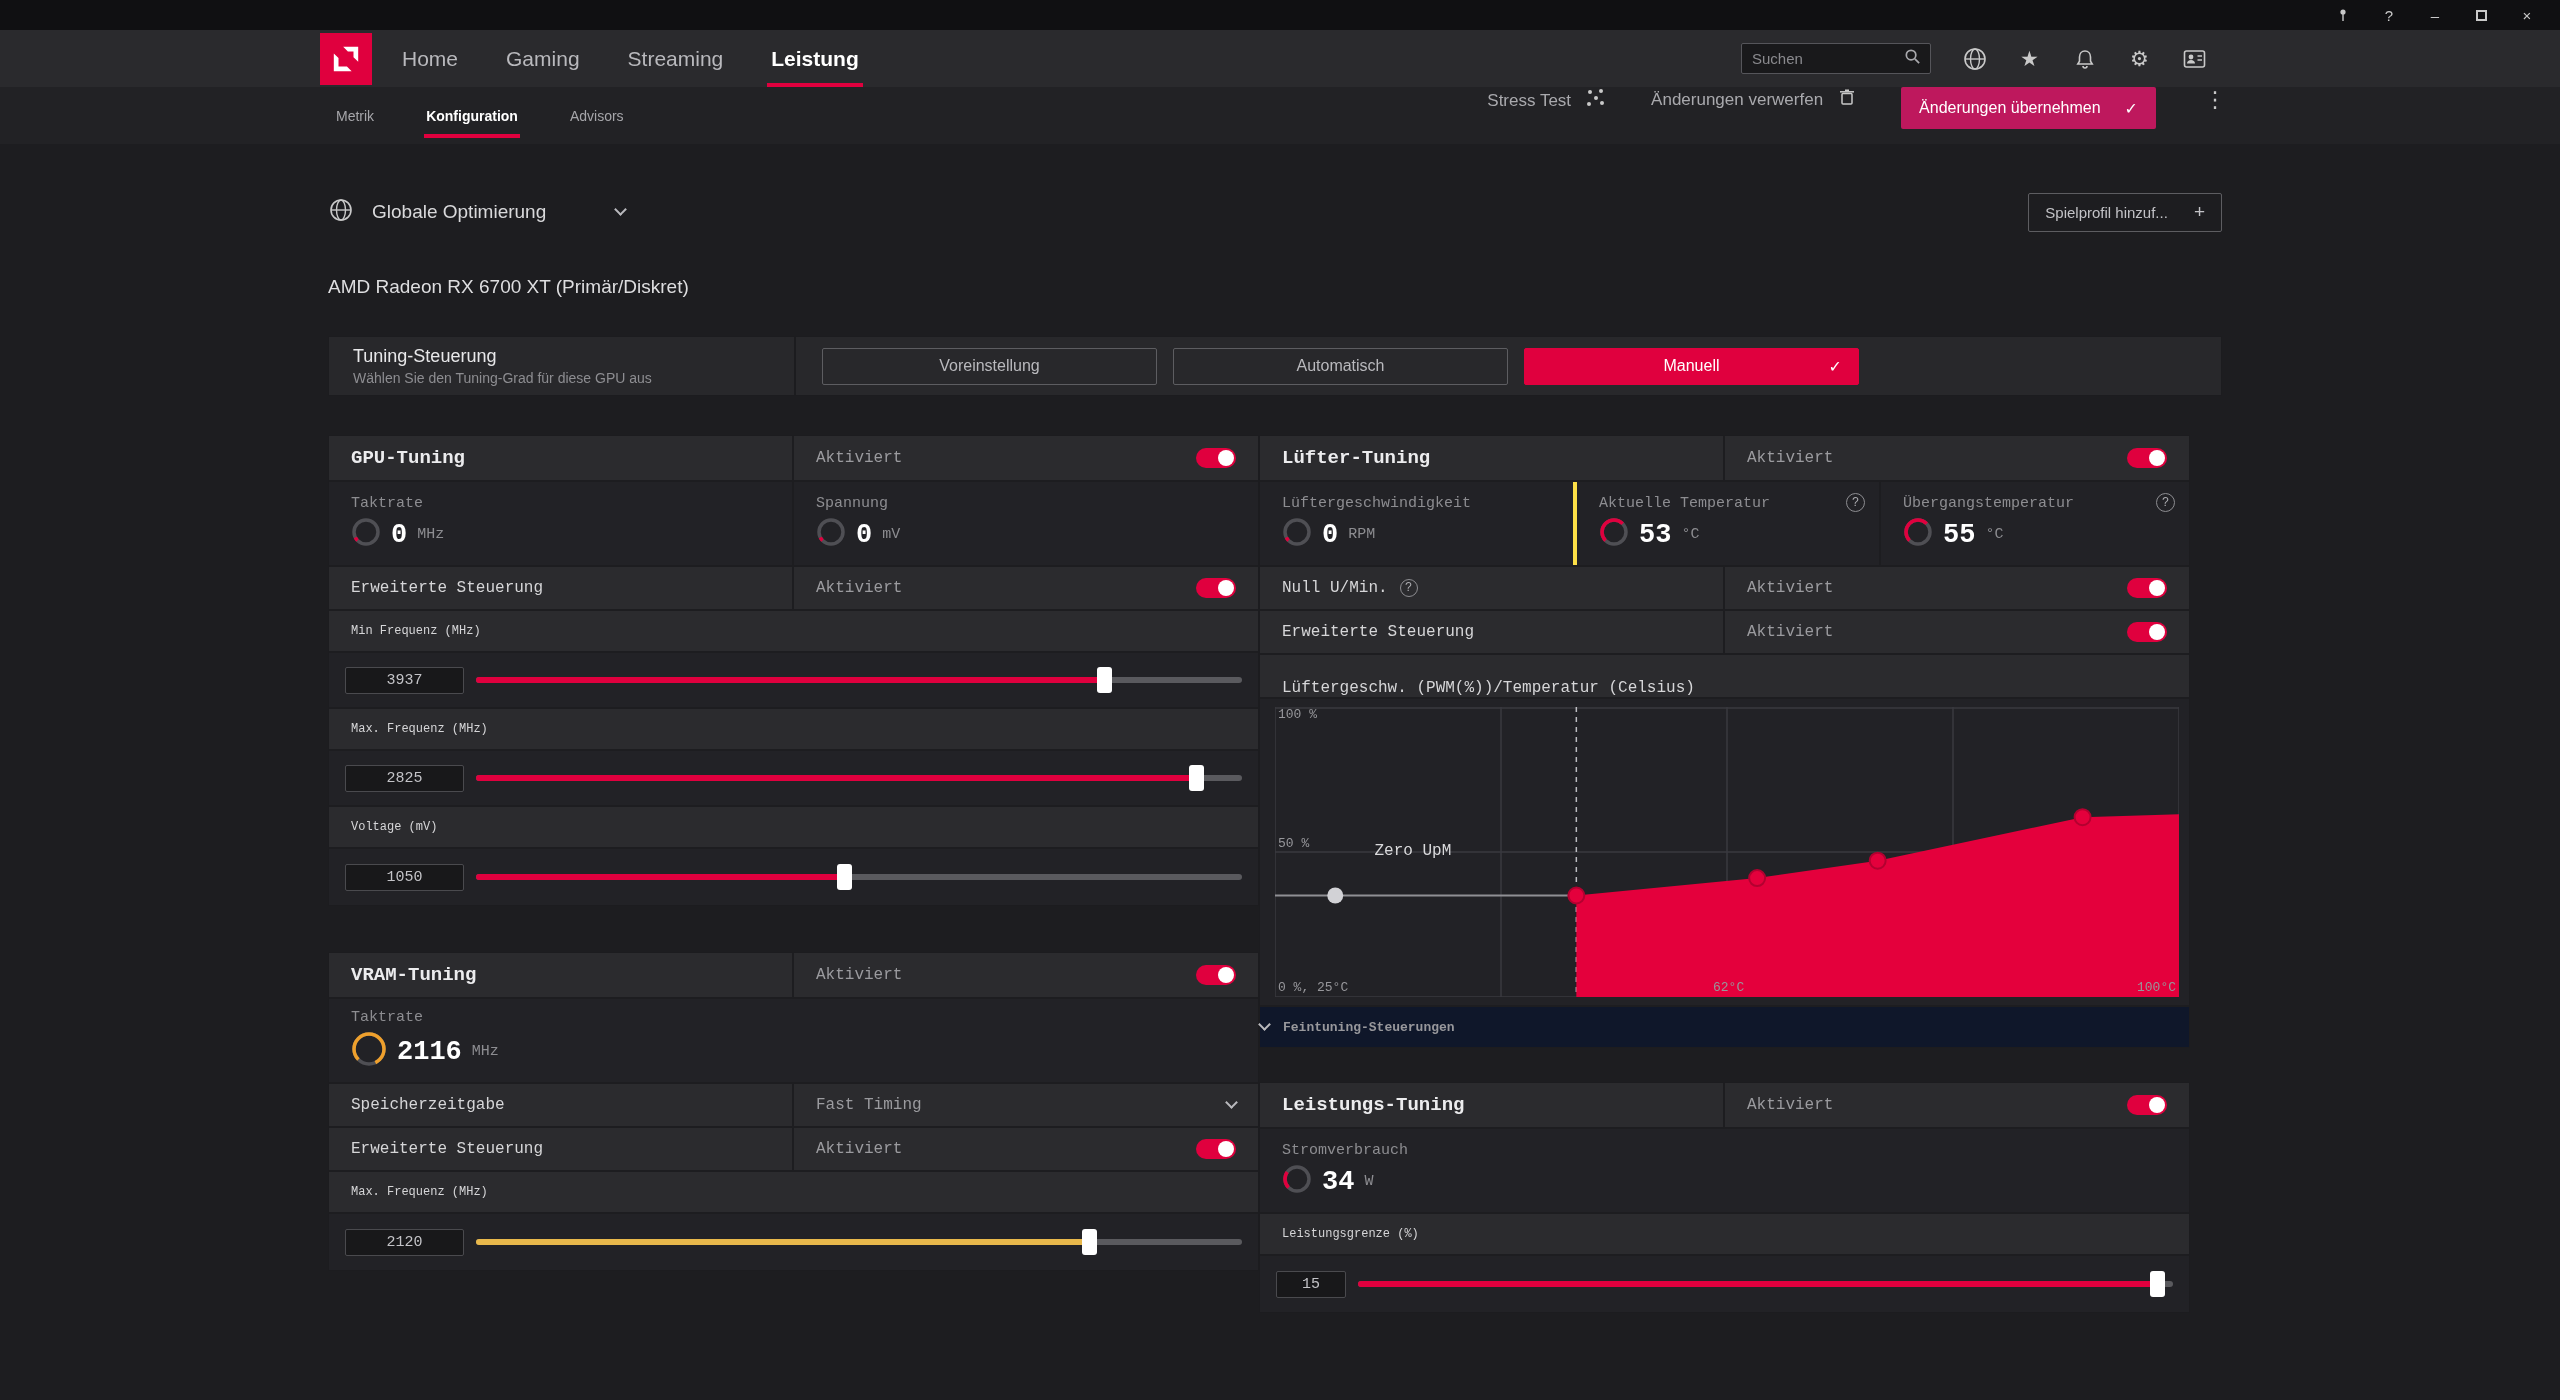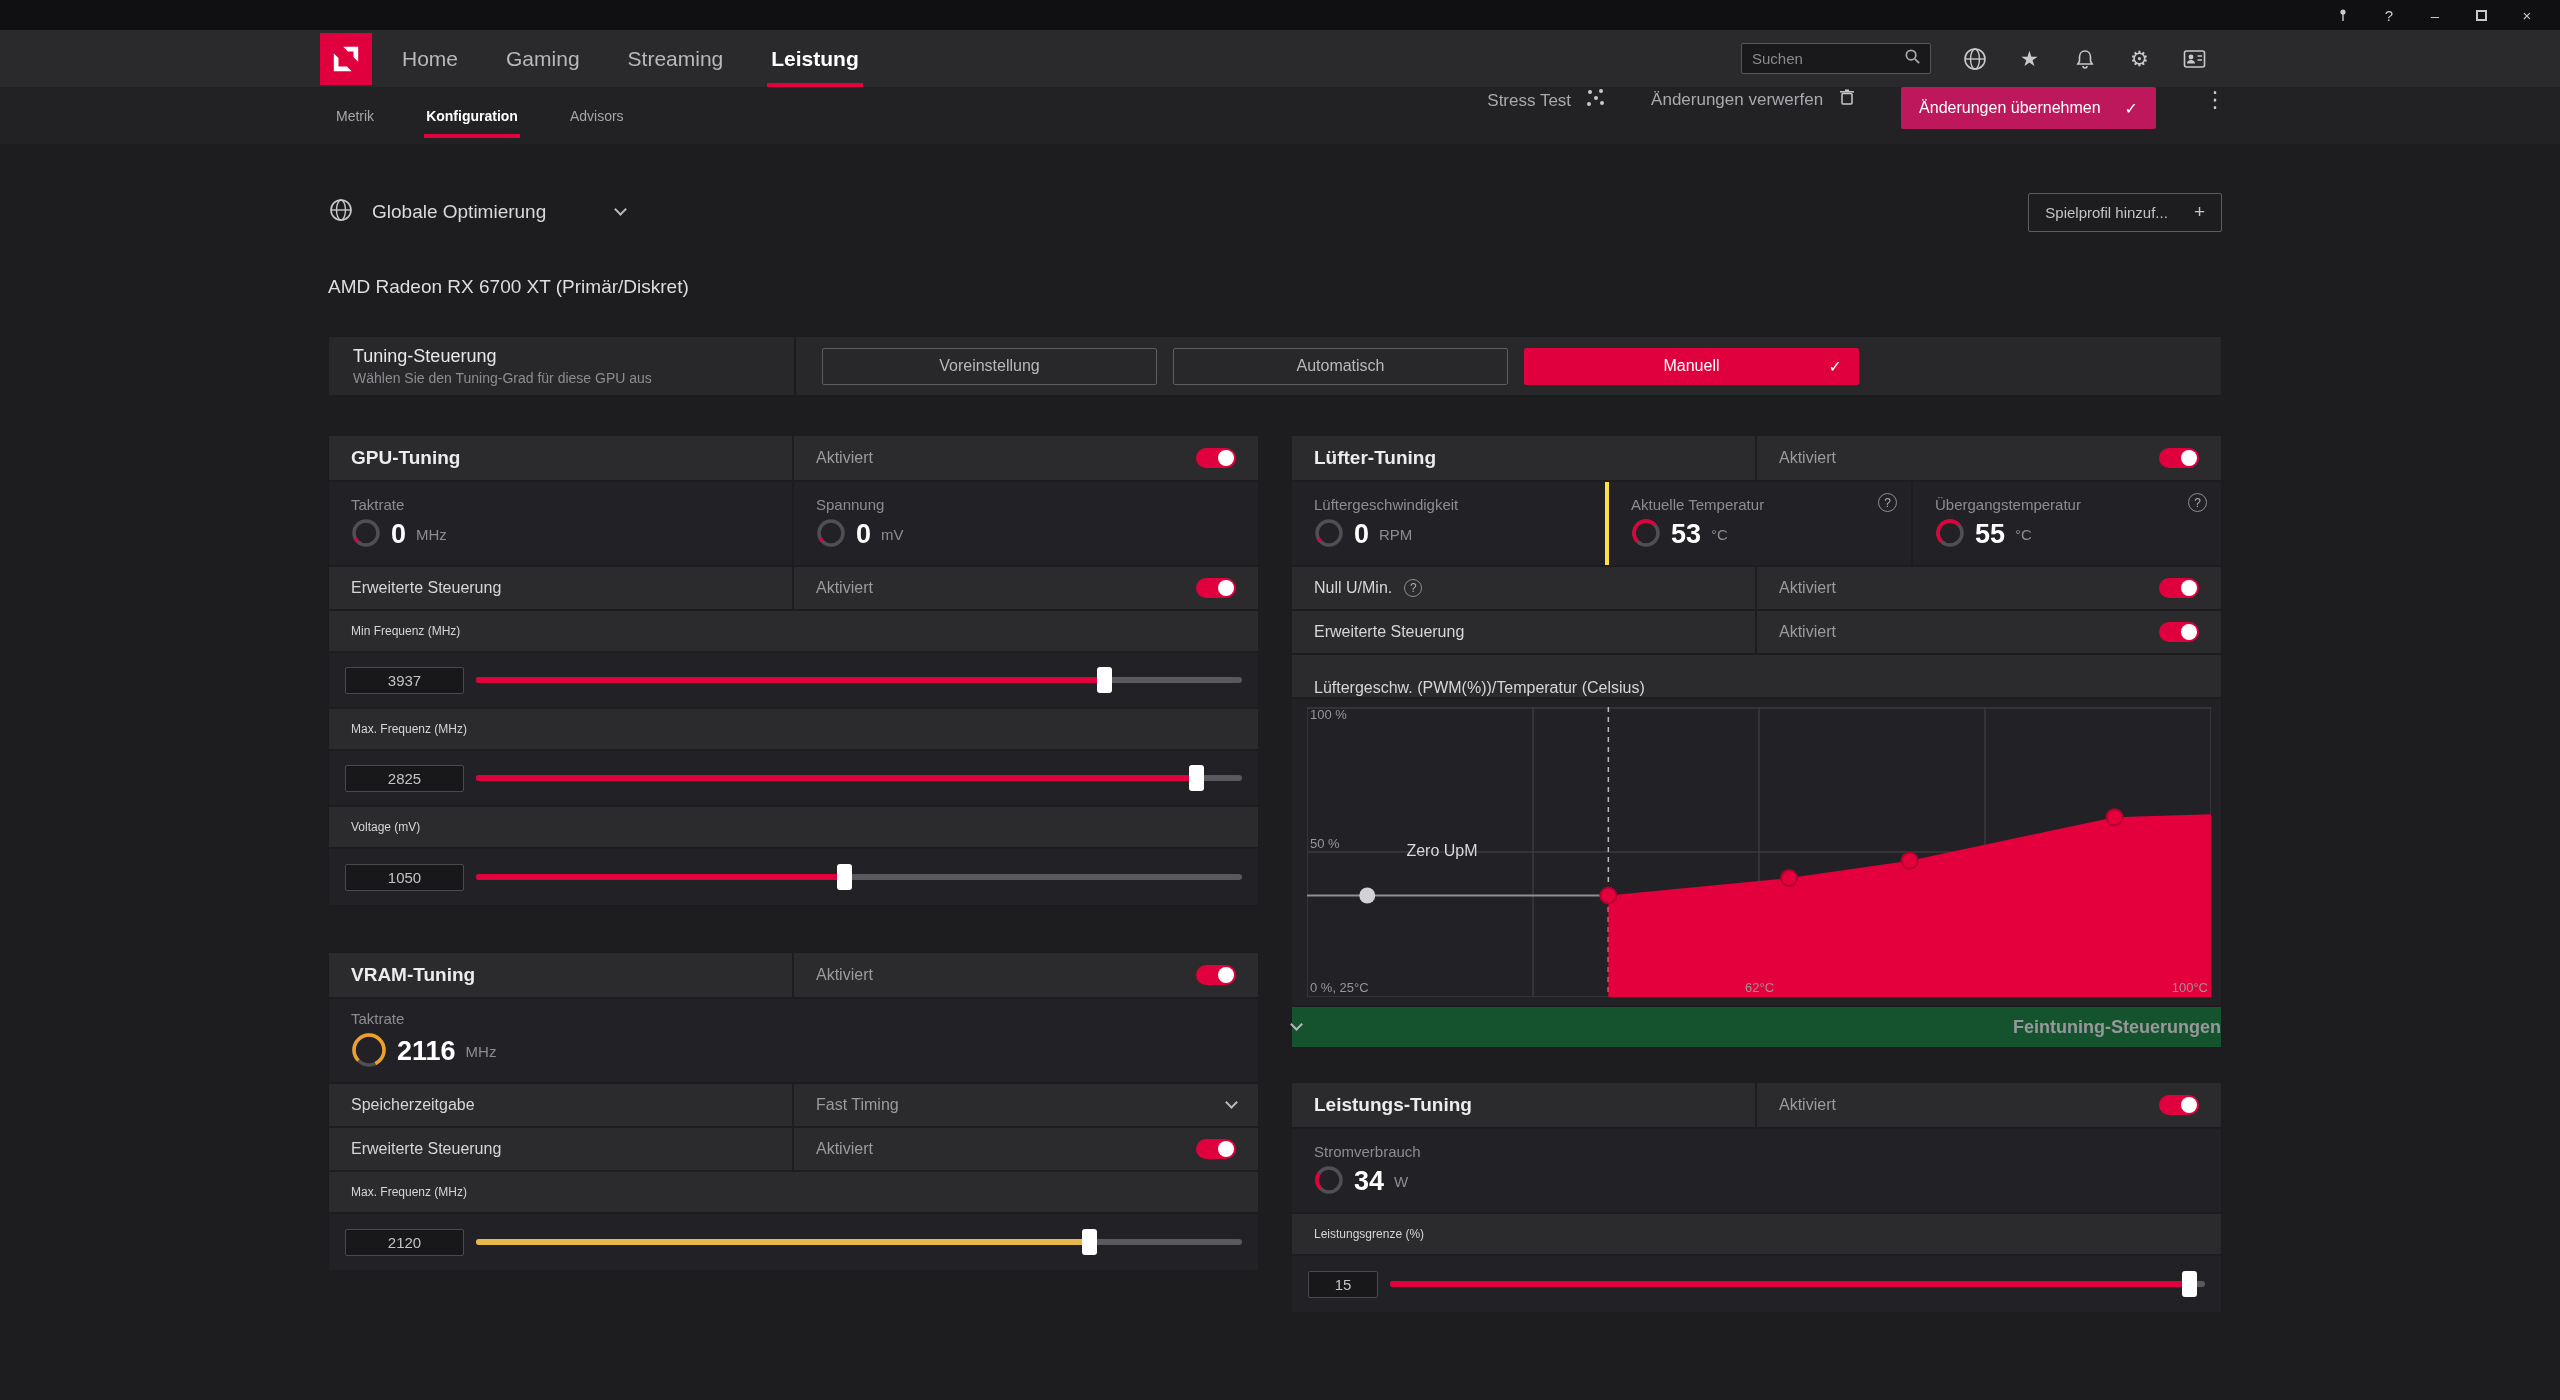--- a/index.html
+++ b/index.html
@@ -52,21 +52,21 @@
   .tc-left { width:465px; padding:9px 24px 0 24px; }
   .tc-title { font-size:18px; color:#e8e8ea; }
   .tc-sub { font-size:14px; color:#8d8d91; margin-top:3px; }
   .vdiv { width:2px; background:#1c1c1f; }
   .tc-buttons { display:flex; align-items:center; gap:16px; padding-left:26px; }
   .opt-btn { width:335px; height:37px; background:transparent; border:1px solid #5d5d61; border-radius:2px; color:#b9b9bd; font-size:16px; font-family:"Liberation Sans",sans-serif; position:relative; cursor:default; }
   .opt-btn.selected { background:#e0003e; border-color:#e0003e; color:#ffffff; }
   .opt-btn .check { position:absolute; right:16px; top:50%; transform:translateY(-50%); }
 
   
-  .columns { display:flex; gap:32px; margin-top:39px; }
+  .columns { display:flex; margin-top:39px;font-family:Liberation Mono, monospace; }
   .col { width:931px; display:flex; flex-direction:column; }
   .col-left { row-gap:46px; }
   .col-right { row-gap:34px; }
   .panel { background:#2b2b2e; border:1px solid #1c1c1f; display:flex; flex-direction:column; }
   .row { display:flex; align-items:stretch; border-bottom:2px solid #1d1d20; }
   .row:last-child { border-bottom:none; }
   .cell { display:flex; align-items:center; padding:0 22px; position:relative; }
   .c-left { width:465px; border-right:2px solid #1d1d20; flex:0 0 auto; }
   .c-right { flex:1; justify-content:space-between; }
   .header-row { height:46px; }
@@ -105,21 +105,21 @@
   .chart-wrap { background:#222226; padding:8px 10px 8px 15px; border-bottom:2px solid #1d1d20; }
   .chart-area { position:relative; height:290px; }
   .chart-area svg { position:absolute; inset:0; width:100%; height:100%; }
   .ax { position:absolute; font-size:13px; color:#97979b; white-space:nowrap; }
   .label-100 { top:0; left:3px; }
   .label-50 { top:calc(50% - 16px); left:3px; }
   .label-corner { bottom:2px; left:3px; }
   .label-62 { bottom:2px; left:calc(50% - 14px); }
   .label-100c { bottom:2px; right:3px; }
   .zero-label { top:calc(50% - 10px); left:11%; font-size:16px; color:#d9d9db; }
-  .chart-footer { height:40px; display:flex; align-items:center; justify-content:space-between; gap:14px; background:#14532d; color:#98989c; font-size:18px; font-weight:bold; }
+  .chart-footer { height:40px; display:flex; align-items:center; justify-content:flex-start; gap:14px; background:#0f172a; color:#98989c; font-size:13px; font-weight:bold; }
 </style>
 </head>
 <body>
 
 <div class="titlebar">
   <span class="tb-icon">
     <svg width="14" height="14" viewBox="0 0 14 14">
         <circle cx="7" cy="4" r="2.6" fill="#c9c9c9"></circle>
         <rect x="6.3" y="6" width="1.4" height="7" fill="#c9c9c9"></rect>
       </svg>

